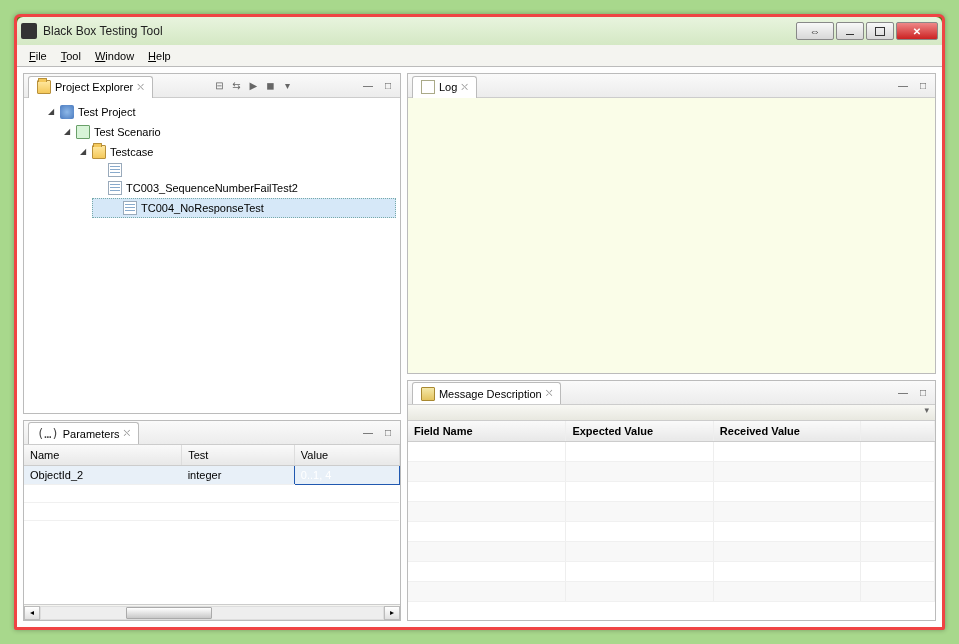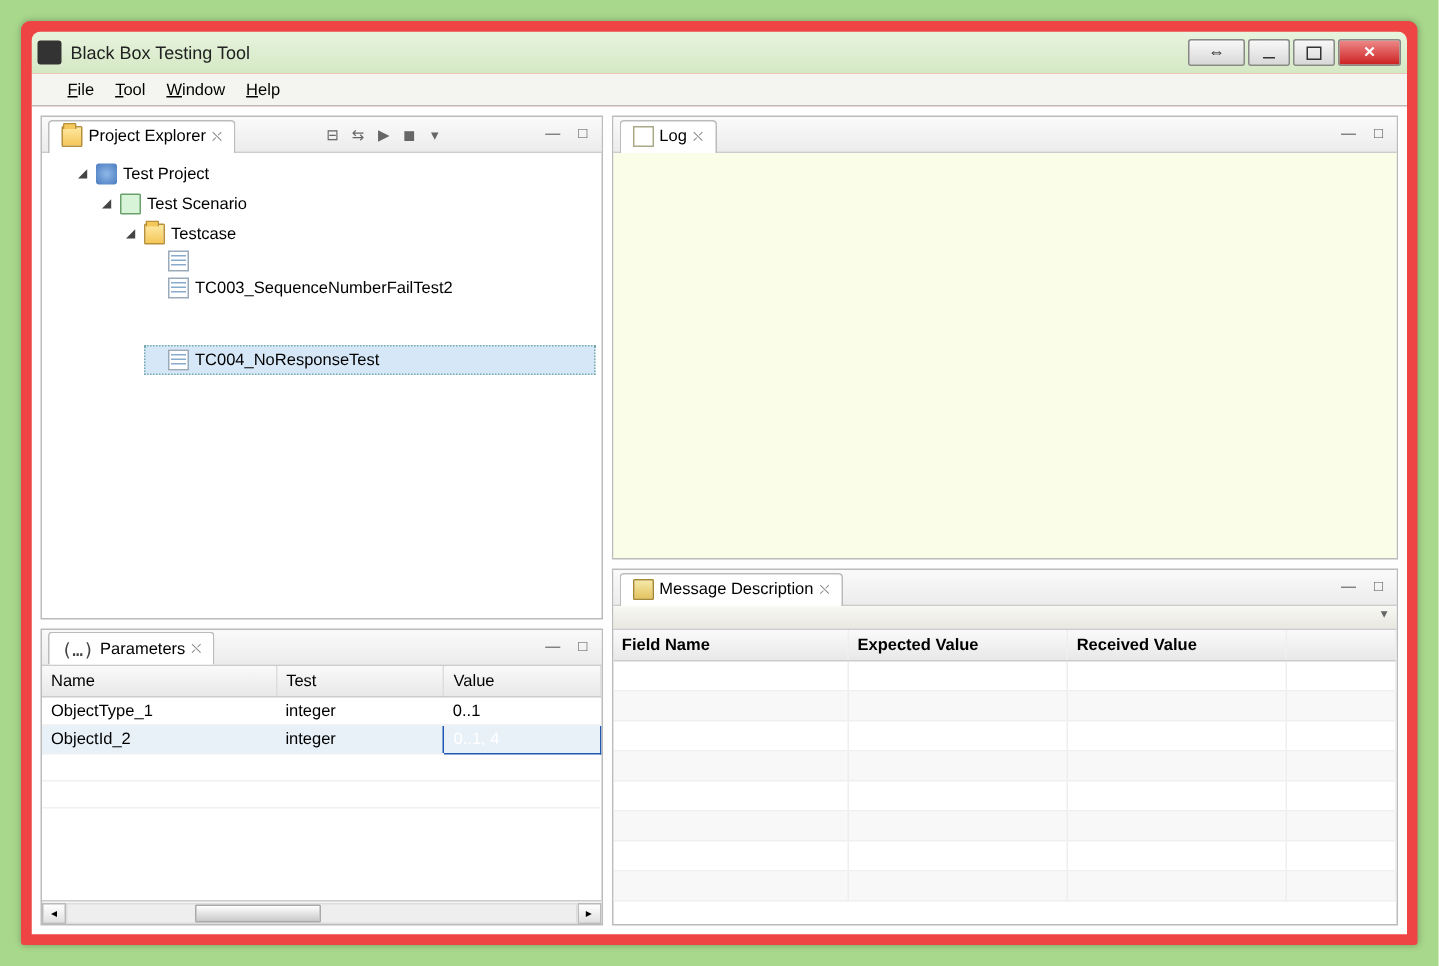--- a/index.html
+++ b/index.html
@@ -1,43 +1,43 @@
 <!DOCTYPE html>
 <html><head>
 <meta charset="utf-8">
 <style>
 * { box-sizing: border-box; margin: 0; padding: 0; font-family: Tahoma, "Segoe UI", sans-serif; font-size: 11px; }
 body { background: #a8d88c; width: 959px; height: 644px; padding: 14px; }
-.window { background: #ef4444; border: 7px solid #ef4444; border-radius: 6px 6px 2px 2px; box-shadow: 0 0 5px rgba(0,0,0,0.3); width: 100%; height: 100%; display: flex; flex-direction: column; overflow: hidden; }
+.window { background: #4d7c0f; border: 3px solid #ef4444; border-radius: 6px 6px 2px 2px; box-shadow: 0 0 5px rgba(0,0,0,0.3); width: 100%; height: 100%; display: flex; flex-direction: column; overflow: hidden; }
 .titlebar { height: 28px; background: linear-gradient(#e8f4de, #d4e8c4); display: flex; align-items: center; padding: 0 4px; border-radius: 6px 6px 0 0; }
 .title-icon { width: 16px; height: 16px; background: #333; border-radius: 2px; margin-right: 6px; }
 .title-text { flex: 1; font-size: 12px; color: #222; }
 .window-controls { display: flex; gap: 2px; }
 .wctrl { width: 28px; height: 18px; background: linear-gradient(#f8f8f8,#d8d8d8); border: 1px solid #888; border-radius: 2px; display: flex; align-items: center; justify-content: center; font-size: 10px; cursor: pointer; }
 .wctrl.wide { width: 38px; }
 .wctrl.close { background: linear-gradient(#e88,#c22); color: #fff; font-weight: bold; width: 42px; }
 .wctrl.close::before { content:"✕"; }
 .wctrl.min::before { content:""; width:8px; height:1px; background:#333; display:block; margin-top:6px;}
 .wctrl.max { }
 .wctrl.max::before { content:""; width:8px; height:7px; border:1px solid #333; display:block; }
 .wctrl.restore::before { content:"⇔"; font-size:11px; }
-.menubar { height: 22px; background: #f4f4f0; border-bottom: 1px solid #bbb; display: flex; align-items: center; padding: 0 18px; gap: 2px; }
+.menubar { height: 22px; background: #f4f4f0; border-bottom: 1px solid #bbb; display: flex; align-items: center; padding: 0 6px; gap: 2px; }
 .menu-item { padding: 2px 6px; cursor: pointer; }
 .menu-item u { text-decoration: underline; }
 .pane { border: 1px solid #bbb; background: #fff; display: flex; flex-direction: column; min-height: 0; }
 .pane-tabbar { height: 24px; display: flex; align-items: center; border-bottom: 1px solid #ccc; background: linear-gradient(#fafafa,#ececec); padding: 0 4px; }
 .tab { display: flex; align-items: center; gap: 4px; padding: 2px 8px; border: 1px solid #bbb; border-bottom: none; background: #fff; border-radius: 3px 3px 0 0; height: 22px; margin-top: 2px; cursor: pointer; }
 .tab-icon { width: 14px; height: 12px; display: inline-block; }
 .pane-tools { margin-left: auto; display:flex; gap:4px; }
 .tool-btn { width:16px; height:16px; display:flex; align-items:center; justify-content:center; cursor:pointer; color:#555; font-size:10px;}
 .tree { padding: 4px; overflow:auto; flex:1; }
 .tree ul { list-style: none; padding-left: 16px; }
 .tree li { line-height: 18px; white-space: nowrap; }
 .tree .node { display:flex; align-items:center; gap:4px; cursor:pointer; padding:1px 2px; }
-.tree .node.selected { background:#d6e8f8; border:1px dotted #7aa; padding:0 1px;margin-top:28px;}
+.tree .node.selected { background:#d6e8f8; border:1px dotted #7aa; padding:0 16px;}
 .expander { width:10px; height:10px; display:inline-flex; align-items:center; justify-content:center; color:#444; font-size:8px; cursor:pointer;}
 .icon { width:14px; height:14px; display:inline-block; }
 .icon.folder-open { background: linear-gradient(#ffe8a0,#f4c85a); border:1px solid #b8903a; border-radius:1px; position:relative;}
 .icon.folder-open::before { content:""; position:absolute; top:-3px; left:0; width:7px; height:3px; background:#f4c85a; border:1px solid #b8903a; border-bottom:none; border-radius:1px 1px 0 0;}
 .icon.folder-closed { background: linear-gradient(#ffe8a0,#f4c85a); border:1px solid #b8903a; border-radius:1px; position:relative;}
 .icon.folder-closed::before { content:""; position:absolute; top:-3px; left:0; width:7px; height:3px; background:#f4c85a; border:1px solid #b8903a; border-bottom:none; border-radius:1px 1px 0 0;}
 .icon.project { background: radial-gradient(#8db8e8,#4a7abf); border-radius:2px; }
 .icon.scenario { background:#d8f4d8; border:1px solid #6aa06a; border-radius:1px;}
 .icon.file { background:#fff; border:1px solid #9ab; position:relative;}
 .icon.file::before{content:""; position:absolute; left:1px; right:1px; top:2px; height:1px; background:#8ac;}
@@ -194,25 +194,20 @@
                 <col style="width:28%">
               </colgroup>
             <thead>
               <tr>
                 <th>Name</th>
                 <th>Test</th>
                 <th>Value</th>
               </tr>
             </thead>
             <tbody>
-              <tr>
-                <td>ObjectType_1</td>
-                <td>integer</td>
-                <td>0..1</td>
-              </tr>
               <tr class="selected-row">
                 <td>ObjectId_2</td>
                 <td>integer</td>
                 <td class="cell-editing">0..1, 4</td>
               </tr>
               <tr>
                   <td></td>
                   <td></td>
                   <td></td>
                 </tr>

